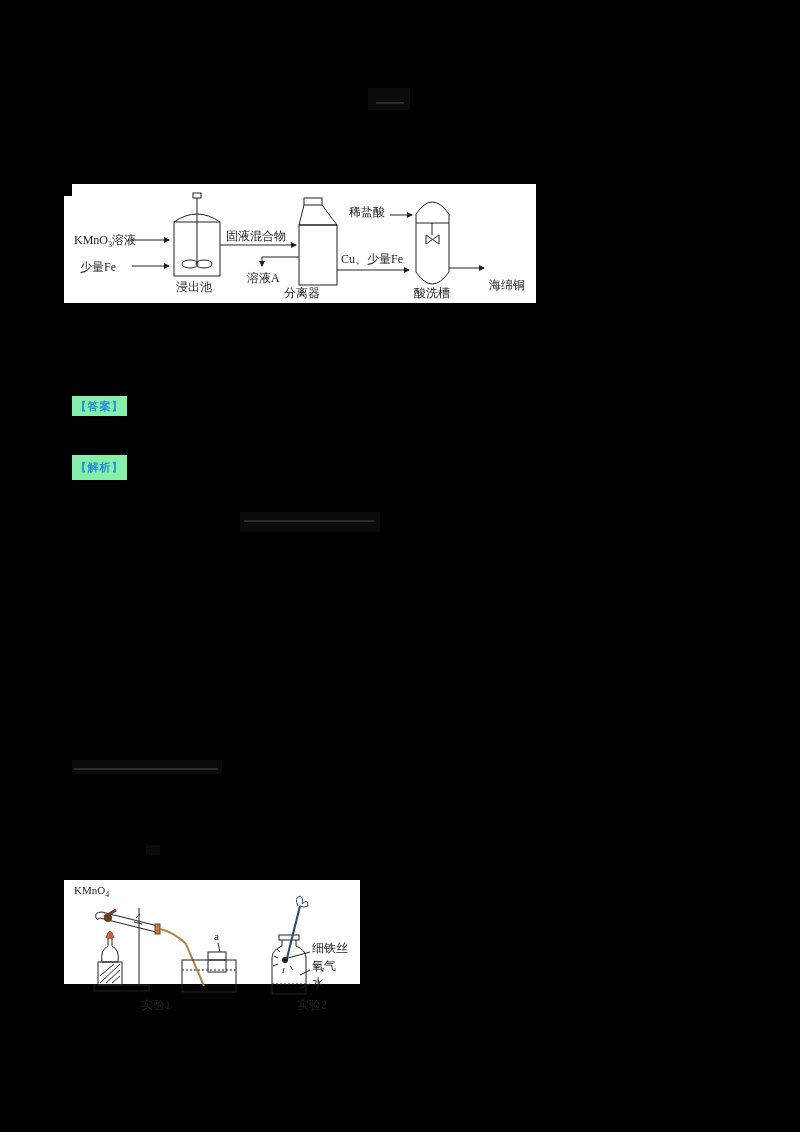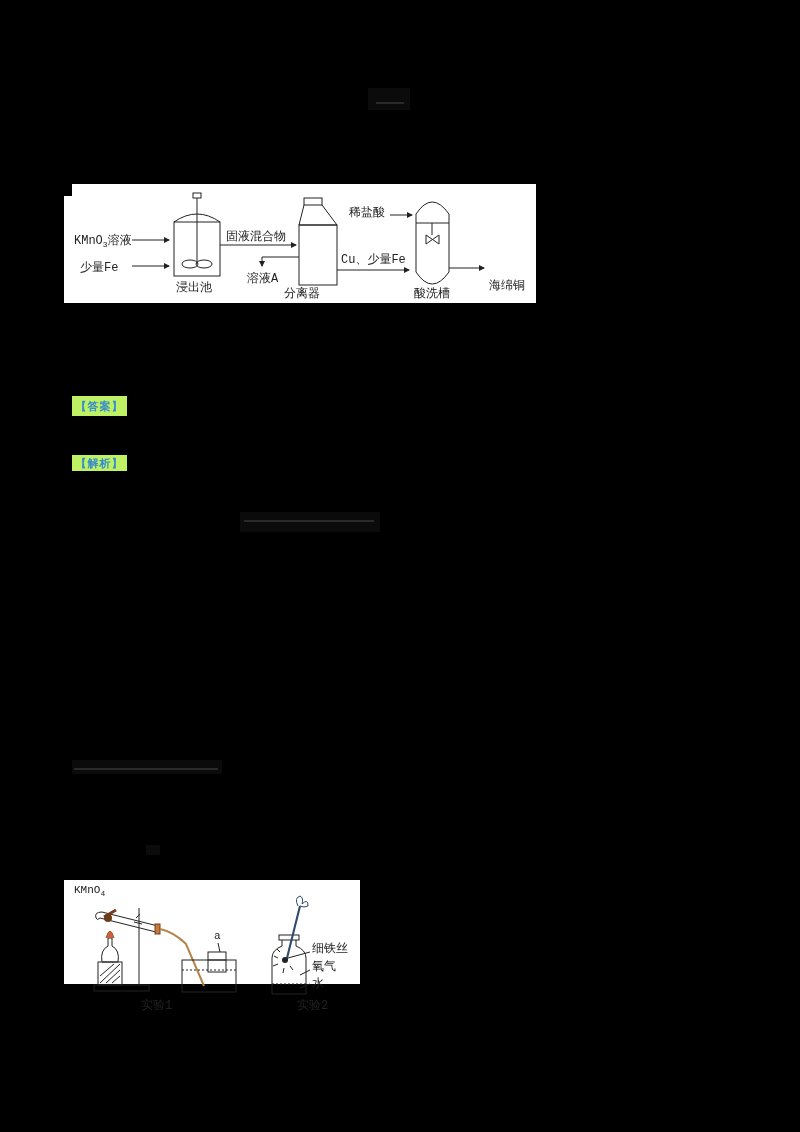--- a/index.html
+++ b/index.html
@@ -10,27 +10,27 @@
       color: #111;
     }
     .ghost { position: absolute; background: #0b0b0b; }
     .ghost i { position: absolute; background: #2a2a2a; height: 2px; }
 
     .figure { position: absolute; background: #fff; }
     .fig1 { left: 64px; top: 184px; width: 472px; height: 119px; }
     .fig1-notch { position: absolute; left: 0; top: 0; width: 8px; height: 12px; background: #000; }
     .fig2 { left: 64px; top: 880px; width: 296px; height: 104px; }
 
-    .lbl { position: absolute; font-size: 12px; color: #222; white-space: nowrap; font-family: Liberation Mono, monospace; }
+    .lbl { position: absolute; font-size: 12px; color: #222; white-space: nowrap; font-family: Liberation Serif, serif; }
     .lbl.sm { font-size: 11px; }
     sub { font-size: 8px; }
 
     .badge {
       position: absolute; left: 72px; width: 55px; height: 20px;
-      background: #bef264; color: #2b7fd4;
+      background: #86efac; color: #2b7fd4;
       font-family: "DejaVu Sans", sans-serif; font-size: 11px; font-weight: bold;
       display: flex; align-items: center; justify-content: center;
       letter-spacing: 1px;
     }
     .badge span { color: #1f7ae0; opacity: 0.85; }
 
     svg { position: absolute; left: 0; top: 0; }
   </style>
 </head>
 <body>
@@ -94,21 +94,21 @@
   <div class="lbl" style="left:220px;top:101px;">分离器</div>
   <div class="lbl" style="left:277px;top:67px;">Cu、少量Fe</div>
   <div class="lbl" style="left:285px;top:20px;">稀盐酸</div>
   <div class="lbl" style="left:350px;top:101px;">酸洗槽</div>
   <div class="lbl" style="left:425px;top:77px;margin-top:16px;">海绵铜</div>
 </div>
 
 <div class="badge" style="top:396px;">
     <span>【答案】</span>
   </div>
-<div class="badge" style="top:455px;height:16px;">
+<div class="badge" style="top:455px;height:25px;">
     <span>【解析】</span>
   </div>
 
 <div class="figure fig2">
   <svg width="296" height="136" viewBox="0 0 296 136">
     <g stroke="#222" stroke-width="1" fill="none">
 
       <rect x="30" y="105" width="55" height="6"></rect>
 
       <rect x="34" y="82" width="24" height="23"></rect>

